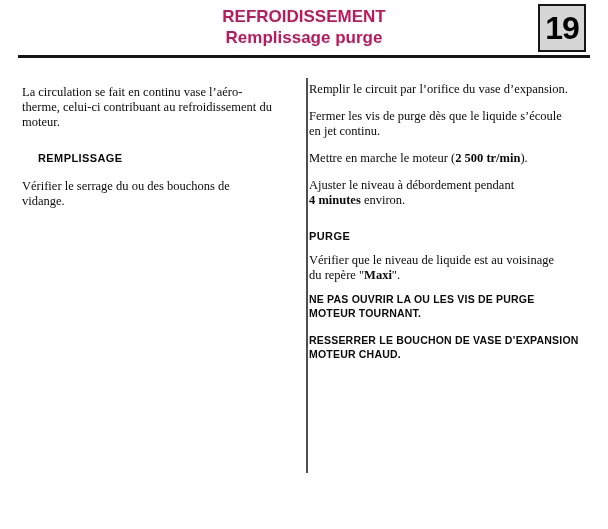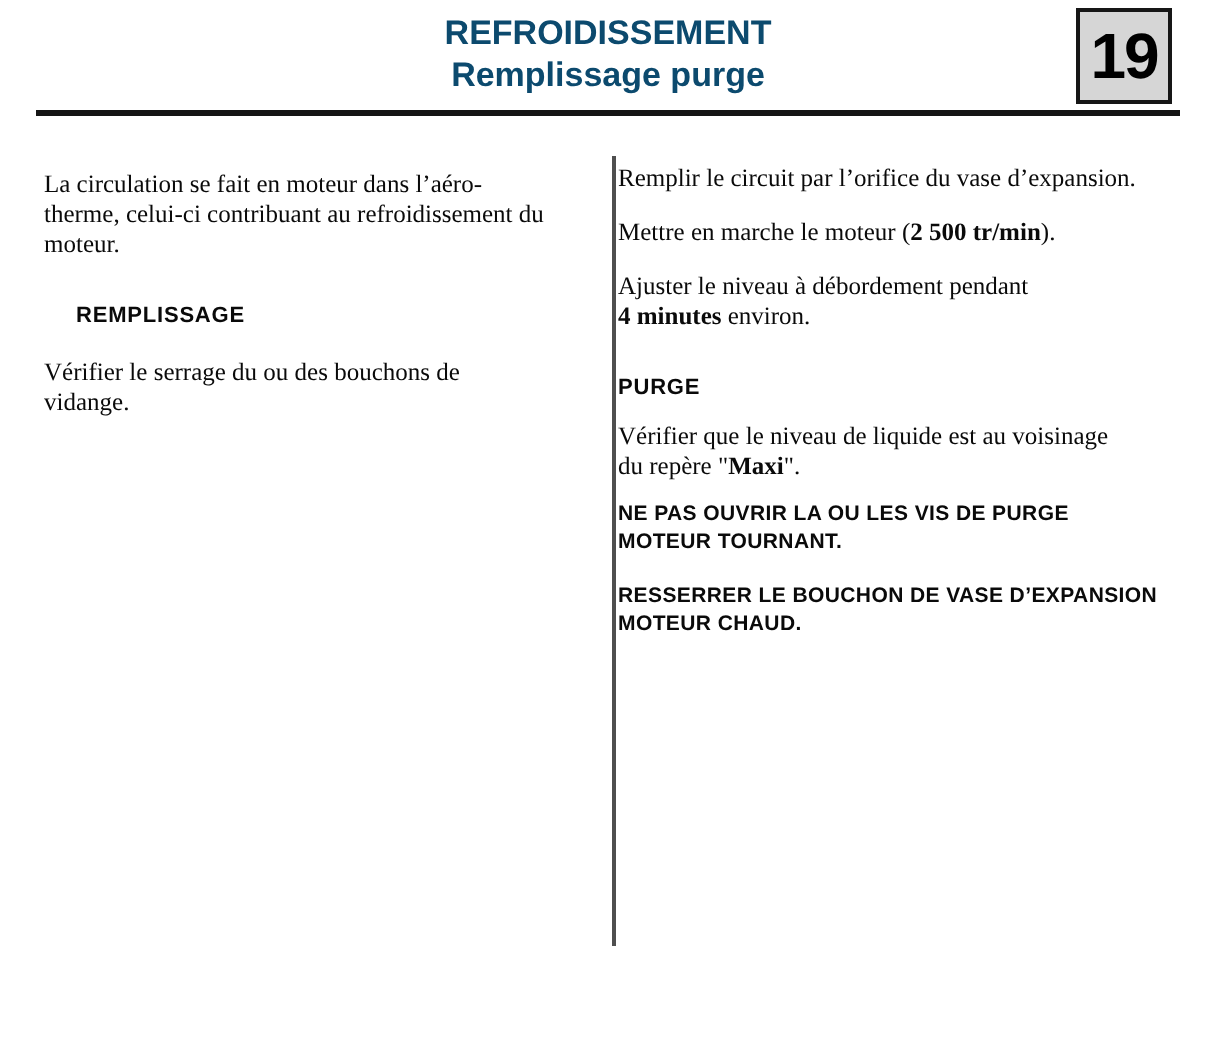--- a/index.html
+++ b/index.html
@@ -6,21 +6,21 @@
   body {
     width:608px; height:529px; background:#ffffff; position:relative;
     font-family:"Liberation Serif", serif; color:#000;
     overflow:hidden;
   }
   .page { position:absolute; inset:0; background:#fff; }
 
   .title {
     position:absolute; left:0; right:0; top:6px; text-align:center;
     font-family:"Liberation Sans", sans-serif; font-weight:bold;
-    font-size:17px; line-height:21px; color:#0c4a6e;
+    font-size:17px; line-height:21px; color:#be185d;
   }
 
   .page-num-box {
     position:absolute; left:538px; top:4px; width:44px; height:44px;
     background:#d6d6d6; border:2px solid #161616;
     display:flex; align-items:center; justify-content:center;
     font-family:"Liberation Sans", sans-serif; font-weight:bold;
     font-size:32px; color:#000; letter-spacing:-1px;
   }
 
@@ -86,30 +86,32 @@
 
   <div class="page-num-box">
       <span>19</span>
     </div>
 
   <div class="header-rule"></div>
 
   <div class="column-divider"></div>
 
   <section class="col col-left">
-    <p class="body p1">La circulation se fait en moteur dans l’aéro-
+    <p class="body p1">La circulation se fait en continu vase l’aéro-
 therme, celui-ci contribuant au refroidissement du
 moteur.</p>
     <h3 class="subhead h-remplissage">REMPLISSAGE</h3>
     <p class="body p2">Vérifier le serrage du ou des bouchons de
 vidange.</p>
   </section>
 
   <section class="col col-right">
     <p class="body p1">Remplir le circuit par l’orifice du vase d’expansion.</p>
+    <p class="body p2">Fermer les vis de purge dès que le liquide s’écoule
+en jet continu.</p>
     <p class="body p3"><span>Mettre en marche le moteur (</span><b>2 500 tr/min</b><span>).</span></p>
     <p class="body p4"><span>Ajuster le niveau à débordement pendant
 </span><b>4 minutes</b><span> environ.</span></p>
     <h3 class="subhead h-purge">PURGE</h3>
     <p class="body p7"><span>Vérifier que le niveau de liquide est au voisinage
 du repère "</span><b>Maxi</b><span>".</span></p>
     <p class="warning w1">NE PAS OUVRIR LA OU LES VIS DE PURGE
 MOTEUR TOURNANT.</p>
     <p class="warning w2">RESSERRER LE BOUCHON DE VASE D’EXPANSION
 MOTEUR CHAUD.</p>

